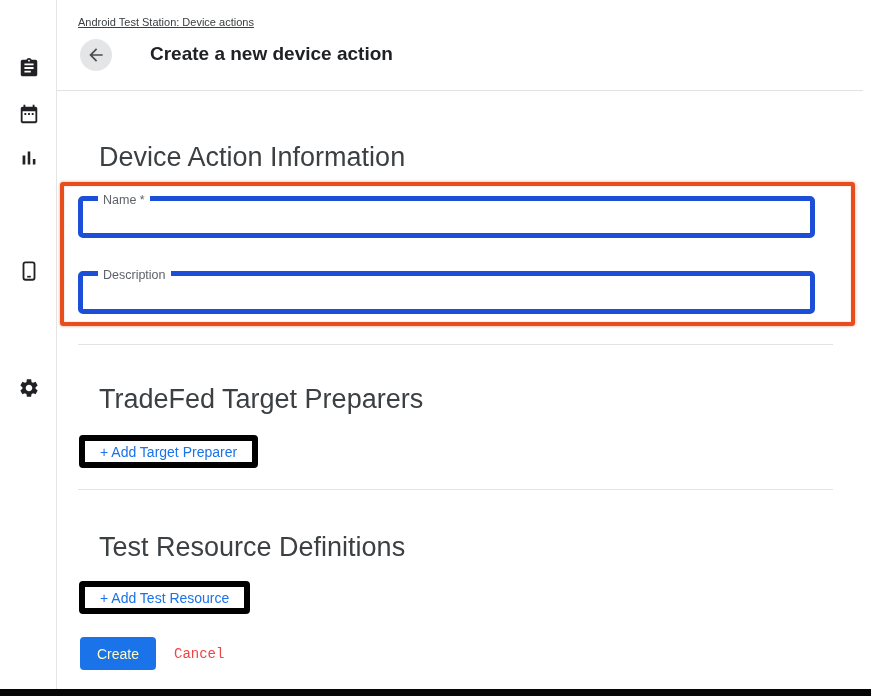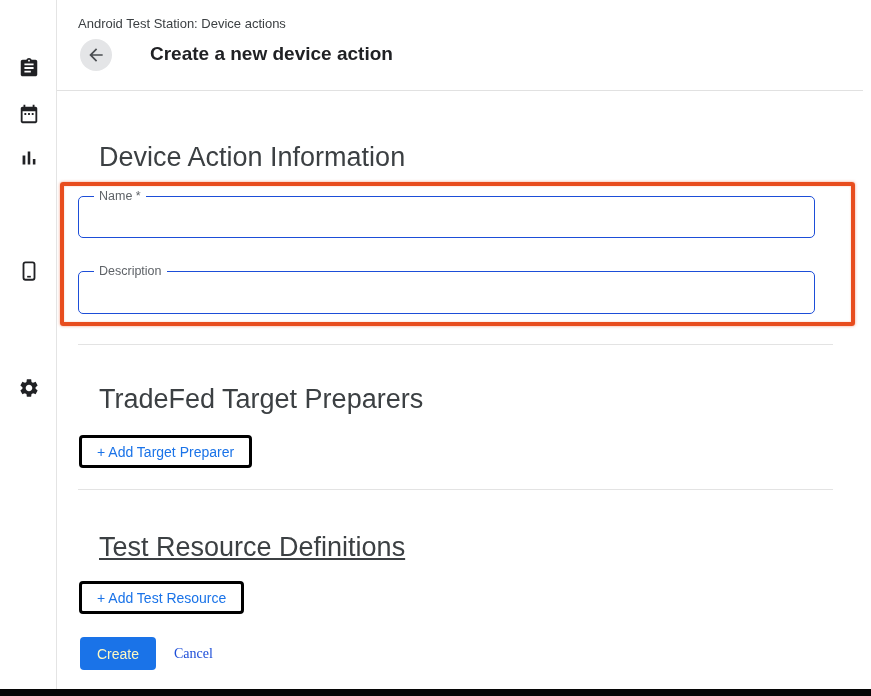--- a/index.html
+++ b/index.html
@@ -29,21 +29,21 @@
   .nav-tests     { top: 56px; }
   .nav-plans     { top: 102px; }
   .nav-reports   { top: 146px; }
   .nav-devices   { top: 259px; }
   .nav-settings  { top: 376px; }
   .nav-devices svg { fill: none; }
 
   
   .breadcrumb {
     position: absolute; left: 78px; top: 16px;
-    font-size: 13px; color: #3c4043;
+    font-size: 11px; color: #3c4043; text-decoration: underline;
   }
   .back-btn {
     position: absolute; left: 80px; top: 39px;
     width: 32px; height: 32px; border-radius: 50%;
     background: #e4e5e7;
     display: flex; align-items: center; justify-content: center;
     cursor: pointer;
   }
   .back-btn svg { width: 20px; height: 20px; fill: #4a4d51; }
   .page-title {
@@ -55,21 +55,21 @@
     width: 806px; height: 1px; background: #e1e1e1;
   }
 
   
   .section-heading {
     position: absolute; left: 99px;
     font-size: 27px; font-weight: 400; color: #3c4043;
   }
   .h-device-info     { top: 142px; }
   .h-target-preparer { top: 384px; }
-  .h-test-resource   { top: 532px; text-decoration: underline; }
+  .h-test-resource   { top: 532px; }
   .section-divider {
     position: absolute; left: 78px;
     width: 755px; height: 1px; background: #e3e3e3;
   }
   .div-1 { top: 344px; }
   .div-2 { top: 489px; }
 
   
   .highlight-box {
     position: absolute; left: 60px; top: 182px;
@@ -77,21 +77,21 @@
     border: 4px solid #e84d1e;
     border-radius: 3px;
     box-shadow: 0 0 3px rgba(232,77,30,0.55), inset 0 0 2px rgba(232,77,30,0.35);
     pointer-events: none;
   }
 
   
   .field {
     position: absolute; left: 78px;
     width: 737px; height: 42px;
-    border: 1px solid #1d4ed8;
+    border: 5px solid #1d4ed8;
     border-radius: 5px;
     background: #ffffff;
   }
   .field-name { top: 196px; }
   .field-desc { top: 271px; height: 43px; padding-left: 8px; }
   .field-label {
     position: absolute; top: -8px; left: 15px;
     background: #ffffff; padding: 0 5px;
     font-size: 12.5px; color: #5f6368;
     line-height: 15px;
@@ -101,42 +101,42 @@
     border: none; outline: none; background: transparent;
     padding: 8px 14px; font-size: 14px; color: #202124;
     font-family: "Liberation Sans", sans-serif;
   }
 
   
   .stroked-btn {
     position: absolute; left: 79px;
     height: 33px; padding: 0 15px;
     background: #ffffff;
-    border: 3px solid #000000;
+    border: 6px solid #000000;
     border-radius: 4px;
     color: #1a73e8; font-size: 14px;
     font-family: "Liberation Sans", sans-serif;
     cursor: pointer;
   }
   .btn-add-preparer { top: 435px; }
   .btn-add-resource { top: 581px; }
   .create-btn {
     position: absolute; left: 80px; top: 637px;
     height: 33px; padding: 0 17px;
     background: #1a73e8; border: none; border-radius: 4px;
     color: #fef9c3; font-size: 14px;
     font-family: "Liberation Sans", sans-serif;
     cursor: pointer;
   }
   .cancel-btn {
     position: absolute; left: 170px; top: 637px;
     height: 33px; padding: 0 4px;
     background: transparent; border: none;
-    color: #1d4ed8; font-size: 14px;
-    font-family: Liberation Serif, serif;
+    color: #ef4444; font-size: 14px;
+    font-family: Liberation Mono, monospace;
     cursor: pointer;
   }
 
   
   .bottom-bar {
     position: absolute; left: 0; top: 689px;
     width: 871px; height: 7px; background: #060606;
   }
 </style>
 </head>

